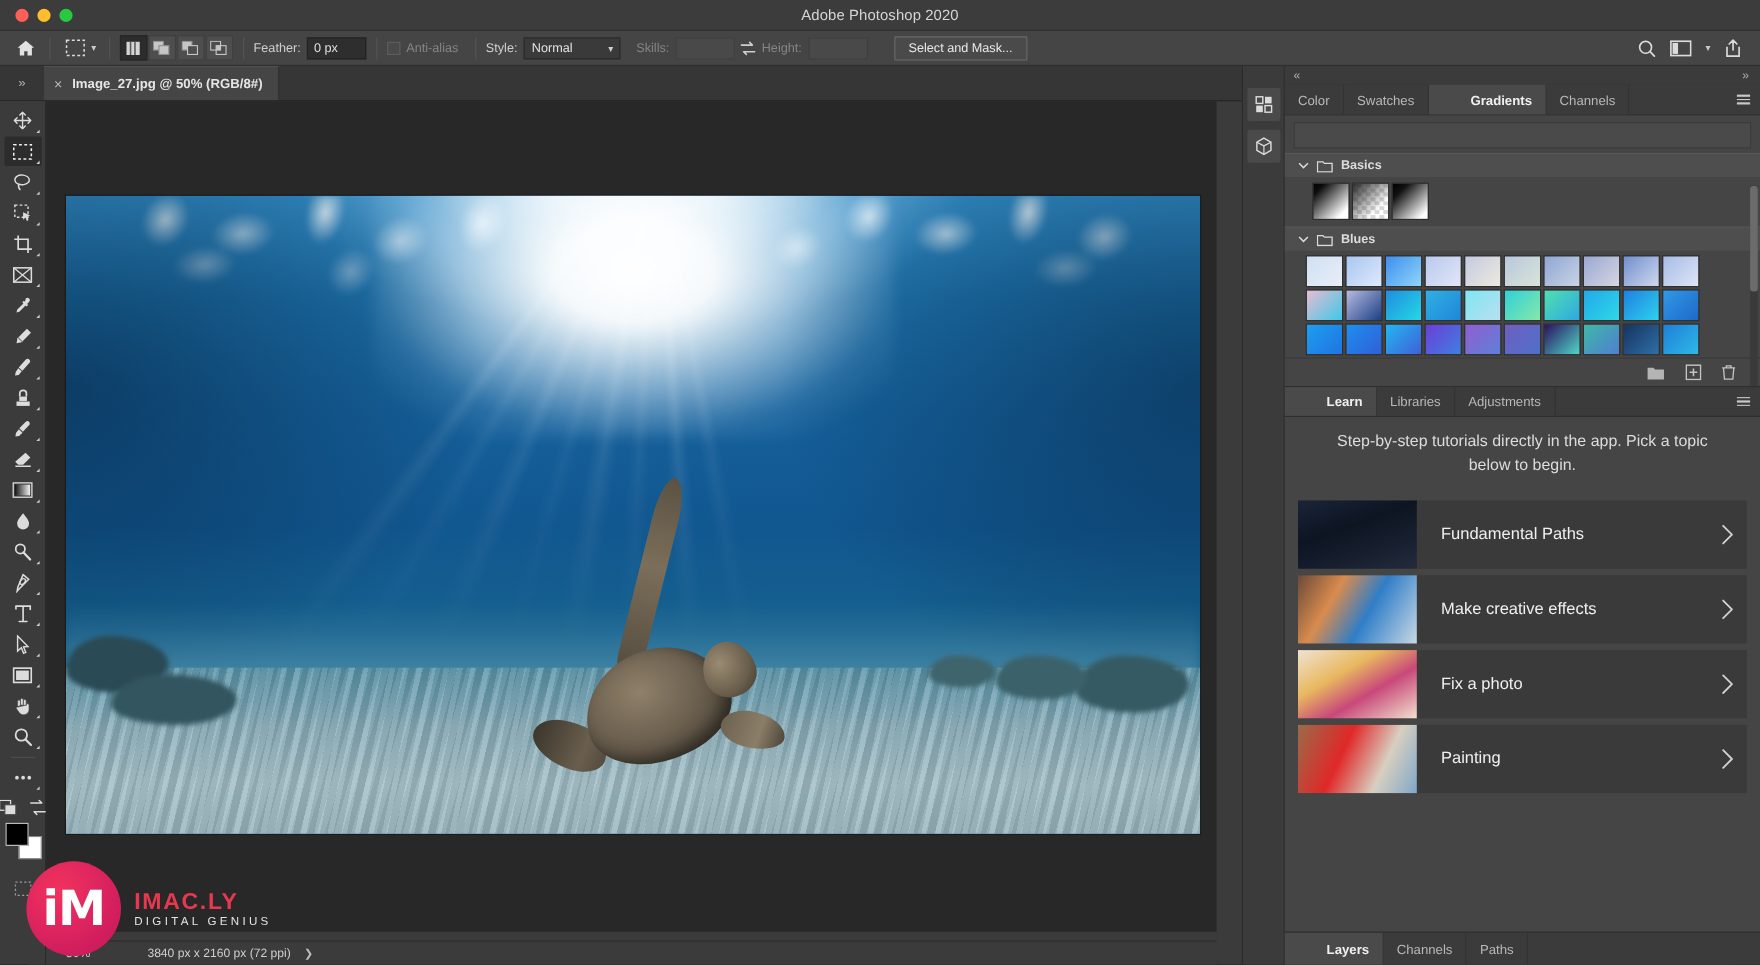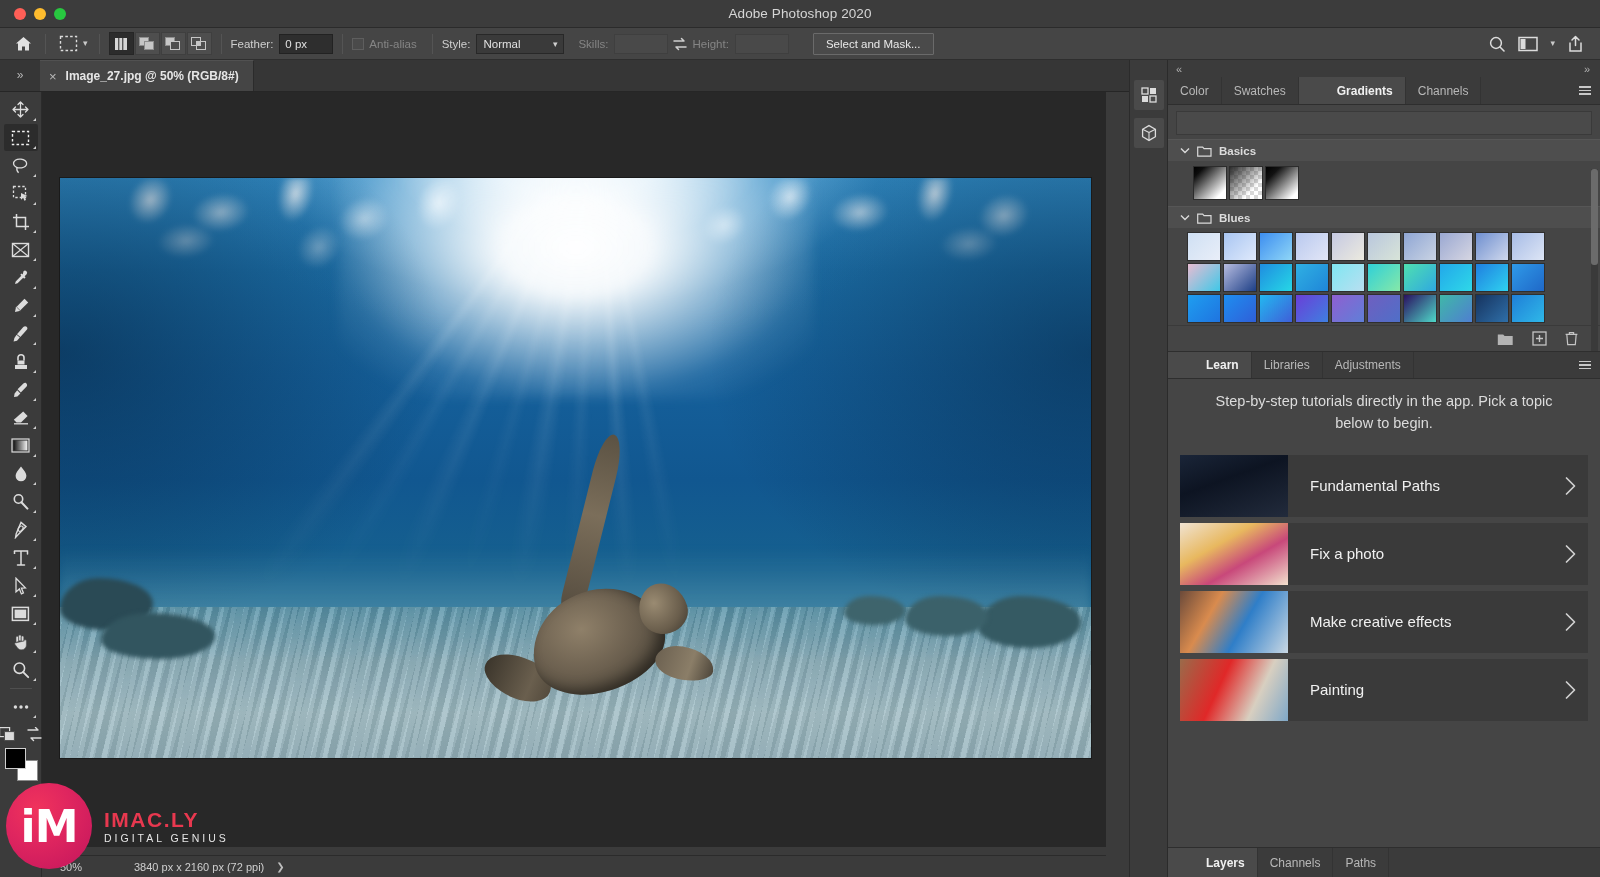--- a/index.html
+++ b/index.html
@@ -239,21 +239,21 @@
     position: absolute; left: 42px; bottom: 0; width: 1064px; height: 22px;
     background: #3b3b3b; border-top: 1px solid #2b2b2b;
     display: flex; align-items: center; font-size: 11px; color: #cfcfcf;
   }
   .sb-zoom { width: 80px; padding-left: 18px; }
   .sb-dims { padding-left: 12px; }
   .sb-arrow { margin-left: 12px; font-size: 10px; color: #bdbdbd; }
 
   
   .watermark {
-    position: absolute; left: 6px; bottom: 8px; display: flex; align-items: center; gap: 12px;
+    position: absolute; left: 24px; bottom: 8px; display: flex; align-items: center; gap: 12px;
     z-index: 30;
   }
   .wm-circle {
     width: 86px; height: 86px; border-radius: 50%;
     background: radial-gradient(circle at 35% 30%, #f0335c 0%, #e0265f 40%, #c2155c 100%);
     display: flex; align-items: center; justify-content: center;
     color: #fff; font-size: 44px; font-weight: bold; letter-spacing: -1px;
     font-family: "DejaVu Sans", sans-serif;
   }
   .wm-text { display: flex; flex-direction: column; }
@@ -835,31 +835,31 @@
           <div class="learn-card">
             <div class="lc-thumb" style="background: linear-gradient(160deg, rgb(26, 37, 56) 0%, rgb(13, 20, 34) 40%, rgb(34, 43, 60) 100%);"></div>
             <div class="lc-label">Fundamental Paths</div>
             <div class="lc-chev">
               <svg width="13" height="20" viewBox="0 0 13 20">
                 <path d="M2.5 2l8 8-8 8" fill="none" stroke="#d0d0d0" stroke-width="1.7" stroke-linecap="round" stroke-linejoin="round"></path>
               </svg>
             </div>
           </div>
           <div class="learn-card">
-            <div class="lc-thumb" style="background: linear-gradient(150deg, rgb(240, 227, 210) 0%, rgb(232, 184, 95) 35%, rgb(200, 72, 122) 62%, rgb(242, 224, 205) 100%);"></div>
-            <div class="lc-label">Fix a photo</div>
+            <div class="lc-thumb" style="background: linear-gradient(120deg, rgb(107, 74, 58) 0%, rgb(217, 139, 78) 30%, rgb(47, 126, 200) 58%, rgb(201, 216, 228) 100%);"></div>
+            <div class="lc-label">Make creative effects</div>
             <div class="lc-chev">
               <svg width="13" height="20" viewBox="0 0 13 20">
                 <path d="M2.5 2l8 8-8 8" fill="none" stroke="#d0d0d0" stroke-width="1.7" stroke-linecap="round" stroke-linejoin="round"></path>
               </svg>
             </div>
           </div>
           <div class="learn-card">
-            <div class="lc-thumb" style="background: linear-gradient(120deg, rgb(107, 74, 58) 0%, rgb(217, 139, 78) 30%, rgb(47, 126, 200) 58%, rgb(201, 216, 228) 100%);"></div>
-            <div class="lc-label">Make creative effects</div>
+            <div class="lc-thumb" style="background: linear-gradient(150deg, rgb(240, 227, 210) 0%, rgb(232, 184, 95) 35%, rgb(200, 72, 122) 62%, rgb(242, 224, 205) 100%);"></div>
+            <div class="lc-label">Fix a photo</div>
             <div class="lc-chev">
               <svg width="13" height="20" viewBox="0 0 13 20">
                 <path d="M2.5 2l8 8-8 8" fill="none" stroke="#d0d0d0" stroke-width="1.7" stroke-linecap="round" stroke-linejoin="round"></path>
               </svg>
             </div>
           </div>
           <div class="learn-card">
             <div class="lc-thumb" style="background: linear-gradient(115deg, rgb(154, 107, 74) 0%, rgb(224, 40, 40) 38%, rgb(216, 207, 192) 70%, rgb(127, 168, 200) 100%);"></div>
             <div class="lc-label">Painting</div>
             <div class="lc-chev">

